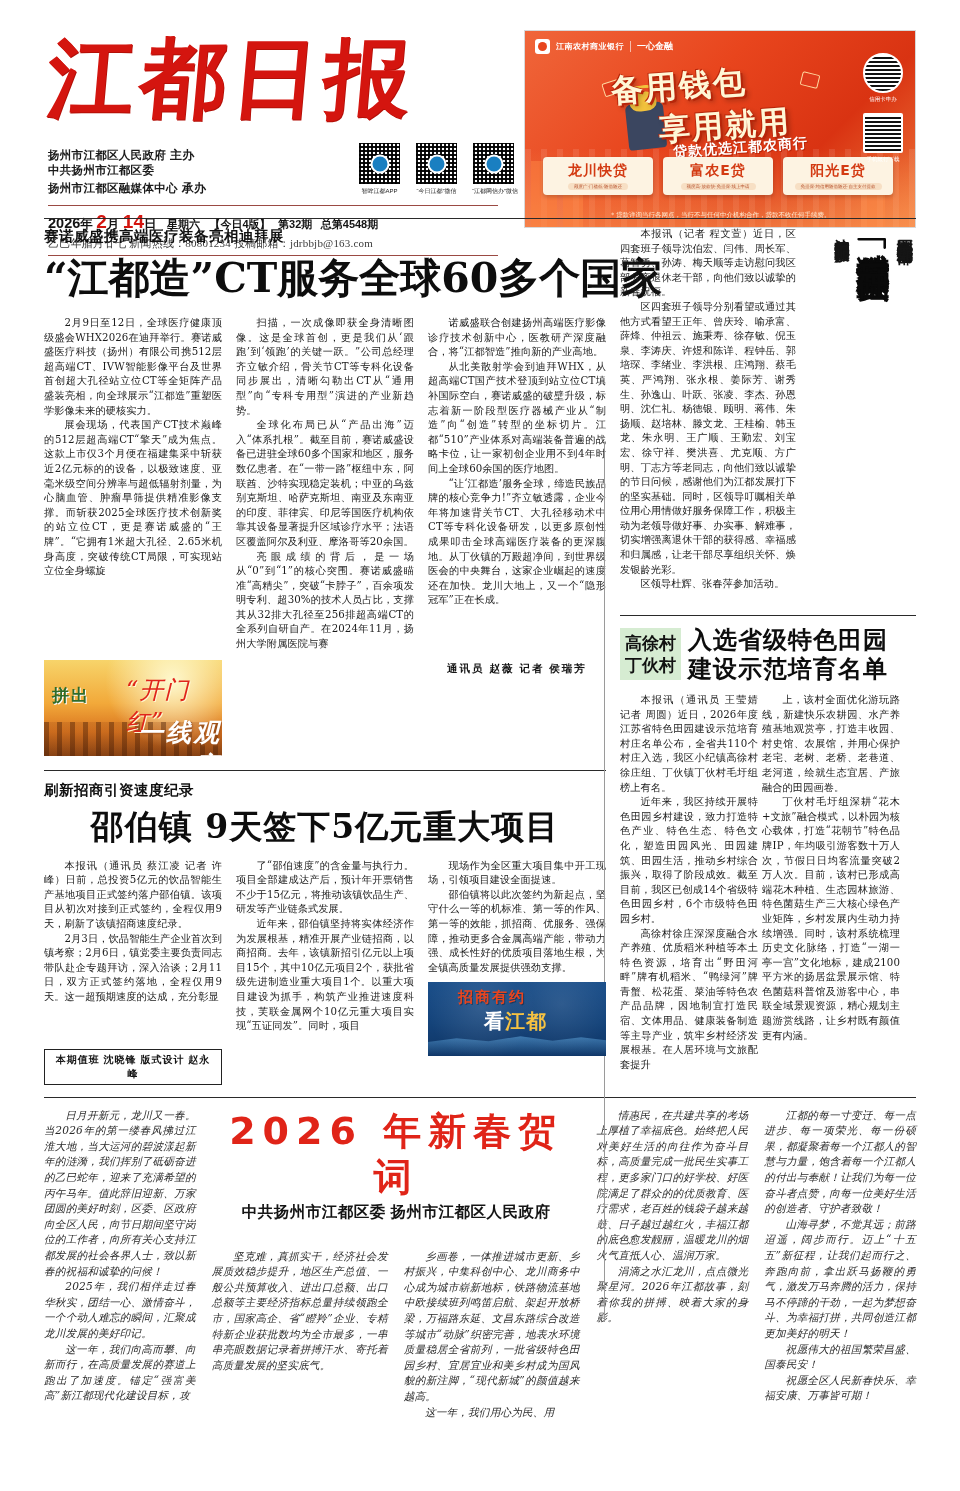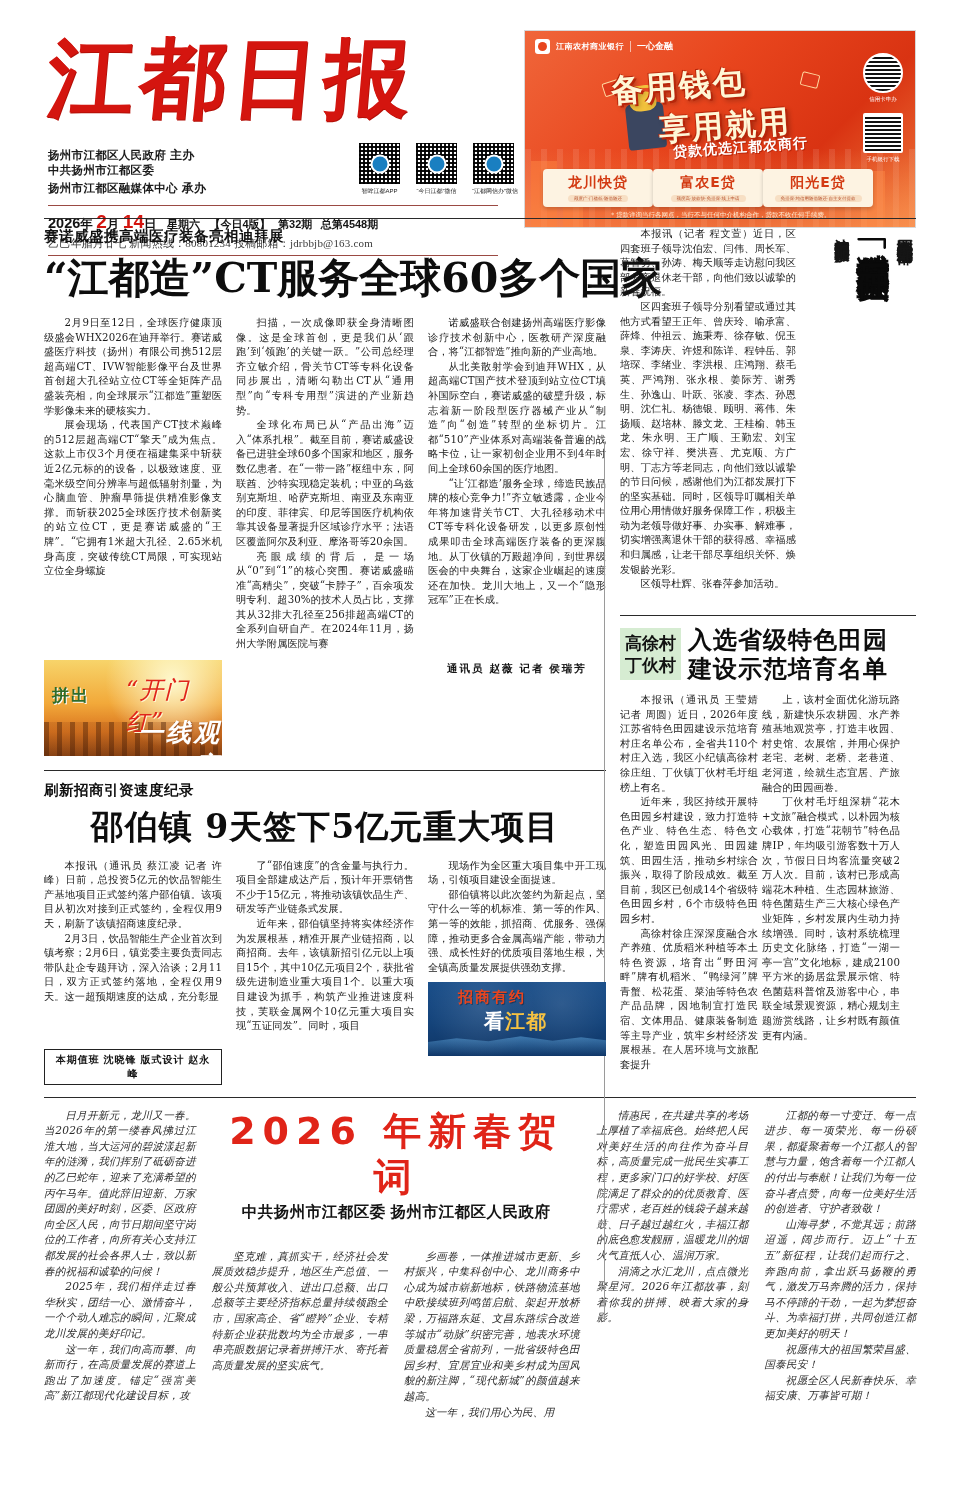--- a/index.html
+++ b/index.html
@@ -76,21 +76,21 @@
     text-shadow:2px 2px 0 #b8260a, -1px -1px 0 #b8260a, 3px 3px 5px rgba(0,0,0,.3); }
   .ad-t3 { position:absolute; left:148px; top:108px; font-size:14px; font-weight:700; color:#fff;
     font-family:"DejaVu Sans", sans-serif; letter-spacing:1px; transform:rotate(-4deg);
     text-shadow:1px 1px 0 #b8260a; }
   .ad-mascot { position:absolute; left:102px; top:72px; width:38px; height:46px;
     background:#3b4660; border-radius:6px 6px 4px 4px; transform:rotate(-6deg);}
   .ad-mascot::before{content:"";position:absolute;left:5px;top:-12px;width:27px;height:20px;background:#f2c23c;border-radius:50% 50% 40% 40%;}
   .ad-mascot::after{content:"";position:absolute;left:1px;top:-18px;width:35px;height:10px;
     border-top:3px solid #f2c23c;border-radius:50%;}
   .ad-env { position:absolute; width:18px;height:14px;background:#e03b1c;border:1px solid #ffd9a0;border-radius:2px;}
-  .ad-pills { position:absolute; left:18px; top:138px; display:flex; }
+  .ad-pills { position:absolute; left:18px; top:126px; display:flex; gap:10px; }
   .ad-pill { width:110px; height:38px; background:#fdf3e2; border-radius:4px;
     display:flex; flex-direction:column; align-items:center; justify-content:center;
     box-shadow:0 2px 4px rgba(0,0,0,.2);}
   .ad-pill .p1 { font-size:14px; font-weight:700; color:#d33a12; font-family:"DejaVu Sans", sans-serif; letter-spacing:1px;}
   .ad-pill .p2 { font-size:4.5px; color:#b8542f; margin-top:3px; background:#f7dfc4; padding:1px 6px; border-radius:6px;
     font-family:"Liberation Sans", sans-serif;}
   .ad-foot { position:absolute; left:0; right:0; bottom:7px; text-align:center; font-size:6.5px;
     color:#ffe9cf; font-family:"Liberation Sans", sans-serif;}
   .ad-qrs { position:absolute; right:12px; top:22px; text-align:center;}
   .ad-qr { width:40px;height:40px;margin:0 auto;

